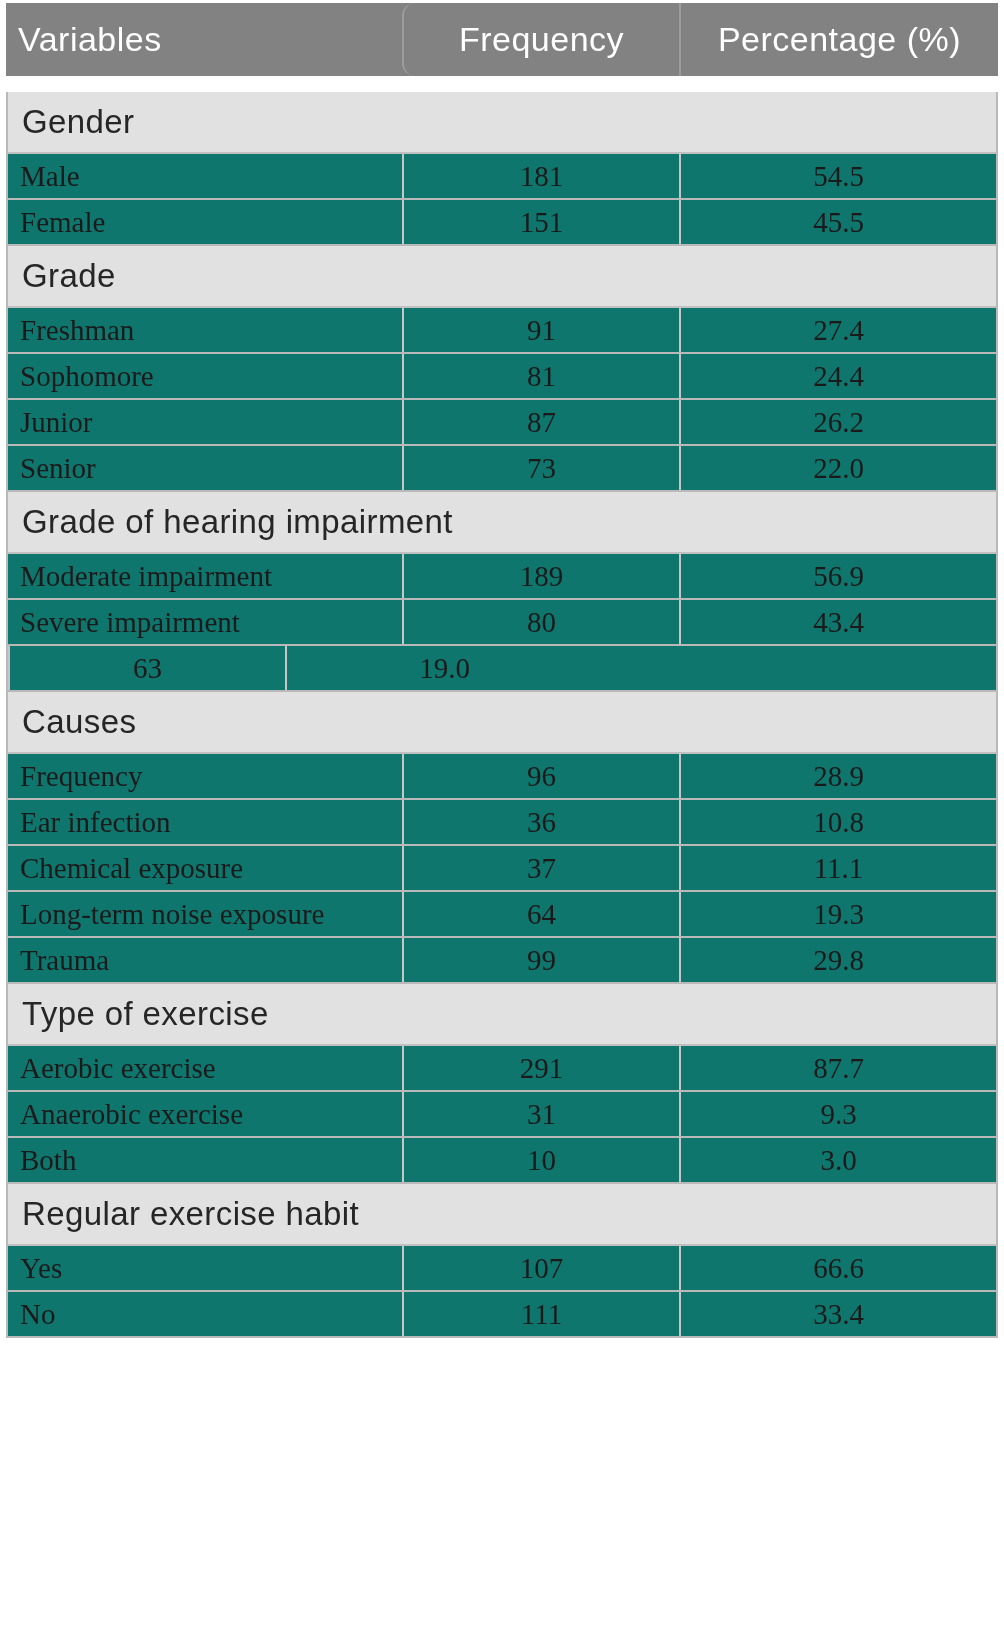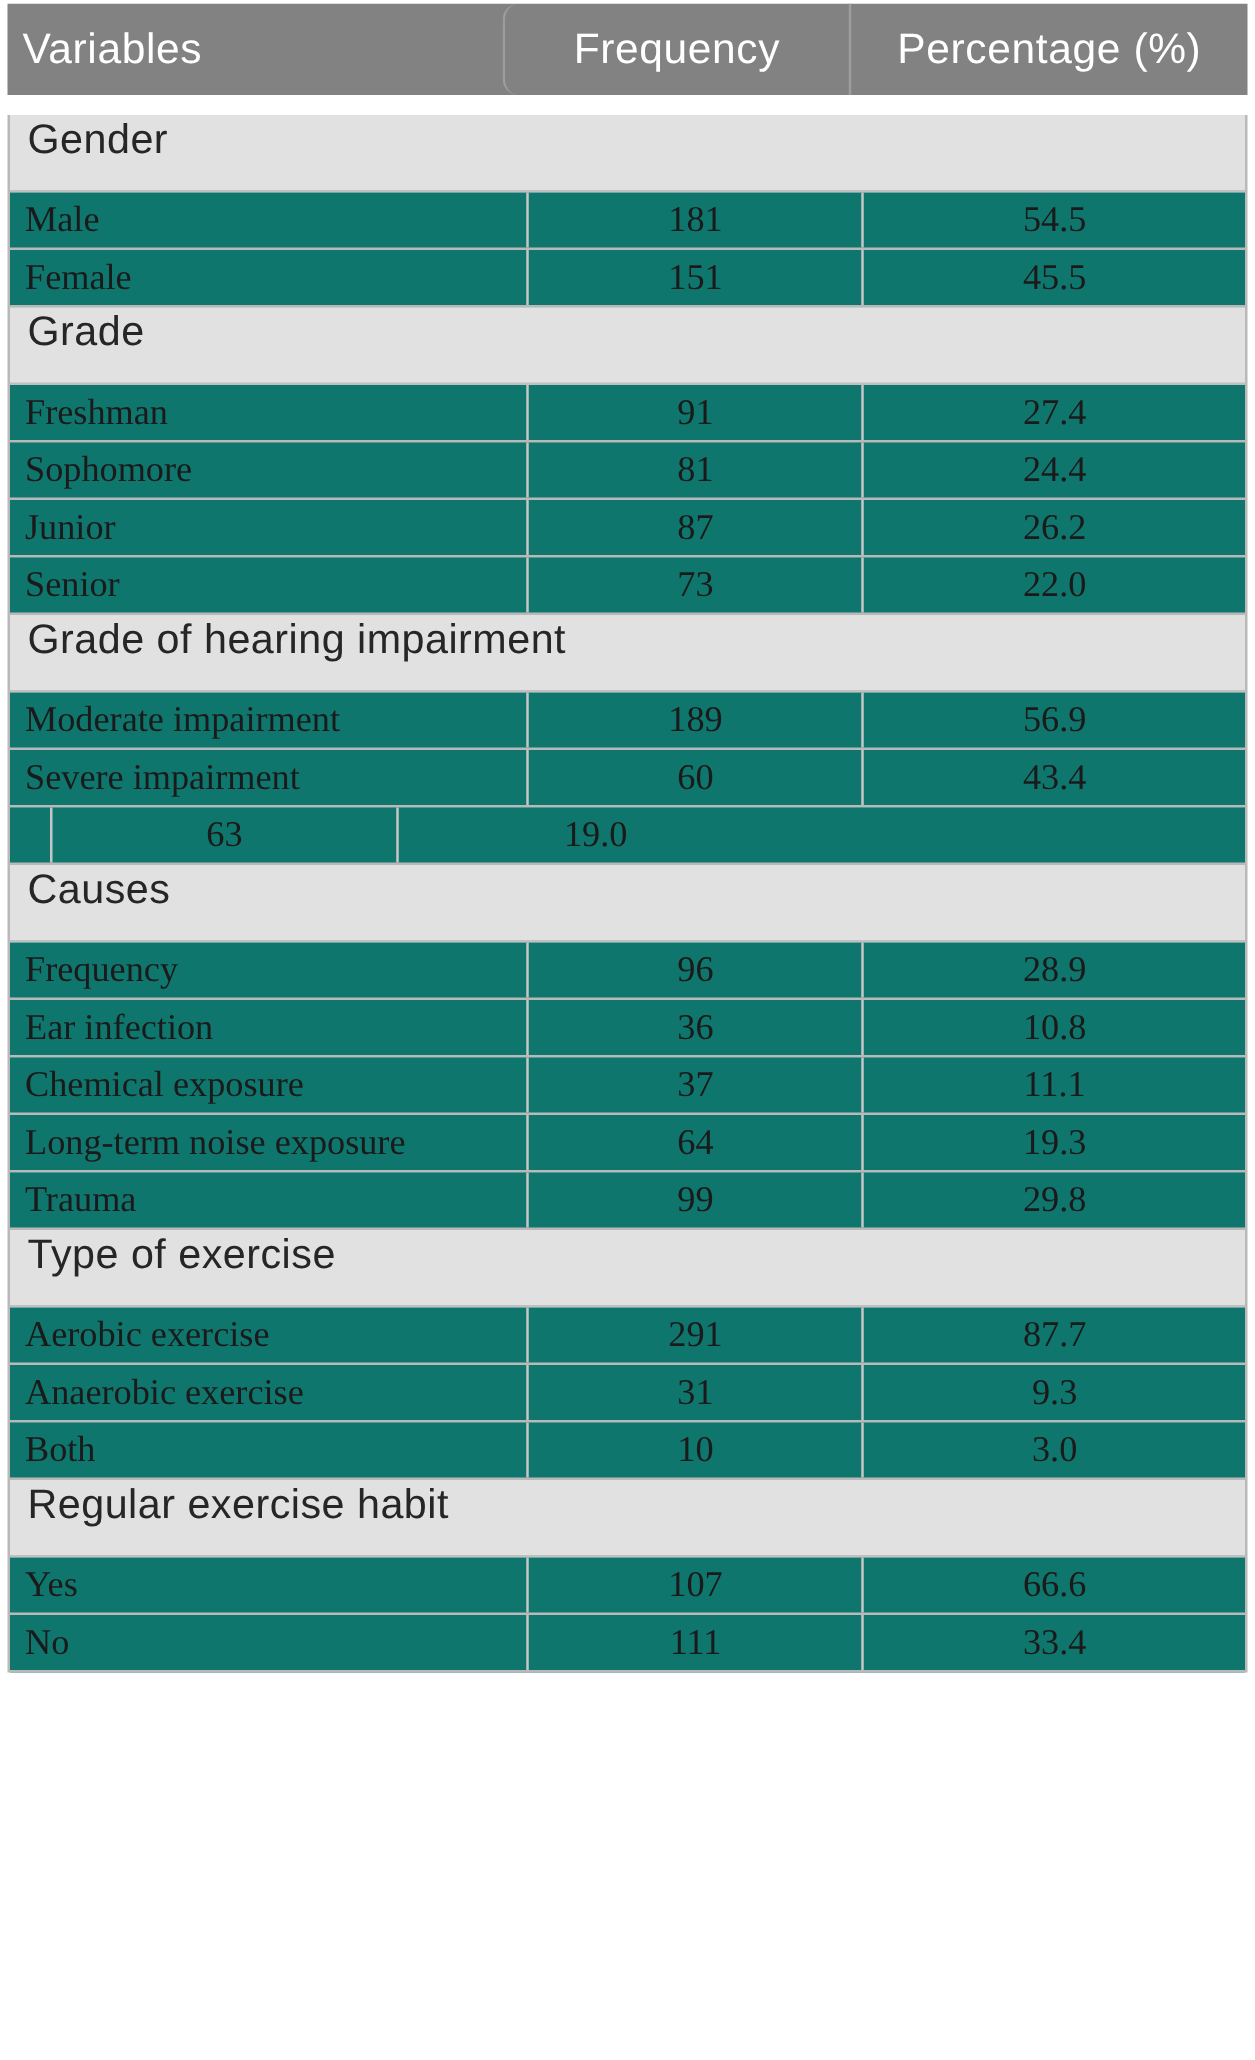--- a/index.html
+++ b/index.html
@@ -50,20 +50,21 @@
   .th.col2 { width: 319px; justify-content: center; border-left: 2px solid #9d9d9d; }
 
   
   .tbody {
     border-left: 2px solid var(--border_color, #b9b9b9);
     border-right: 2px solid var(--border_color, #b9b9b9);
   }
 
   .section-row {
     display: flex;
+    align-items: center;
     height: 62px;
     background: var(--section_bg, #e1e1e1);
     border-bottom: 2px solid #c0c0c0;
   }
   .section-title {
     padding-left: 14px;
     font-size: 33px;
     font-weight: 500;
     letter-spacing: 0.4px;
     color: #262626;
@@ -76,21 +77,21 @@
     border-bottom: 2px solid var(--border_color, #b9b9b9);
   }
   .cell {
     display: flex;
     align-items: center;
     font-family: "Liberation Serif", serif;
     font-size: 29px;
     color: var(--body_text, #1a1a1a);
   }
   .cell.c0 { width: 394px; padding-left: 12px; }
-  .cell.c1 { width: 277px; justify-content: center; border-left: 2px solid #c6c6c6; margin-left: 32px; }
+  .cell.c1 { width: 277px; justify-content: center; border-left: 2px solid #c6c6c6; }
   .cell.c2 { width: 317px; justify-content: center; border-left: 2px solid #c6c6c6; }
 </style>
 </head>
 <body>
 
 <div class="page">
   <div class="stat-table">
 
     <div class="thead">
       <div class="th col0">Variables</div>
@@ -138,21 +139,21 @@
         <div class="section-row">
           <div class="section-title">Grade of hearing impairment</div>
         </div>
         <div class="data-row">
           <div class="cell c0">Moderate impairment</div>
           <div class="cell c1">189</div>
           <div class="cell c2">56.9</div>
         </div>
         <div class="data-row">
           <div class="cell c0">Severe impairment</div>
-          <div class="cell c1">60</div>
+          <div class="cell c1">80</div>
           <div class="cell c2">43.4</div>
         </div>
         <div class="data-row">
           <div class="cell c1">63</div>
           <div class="cell c2">19.0</div>
         </div>
         <div class="section-row">
           <div class="section-title">Causes</div>
         </div>
         <div class="data-row">

